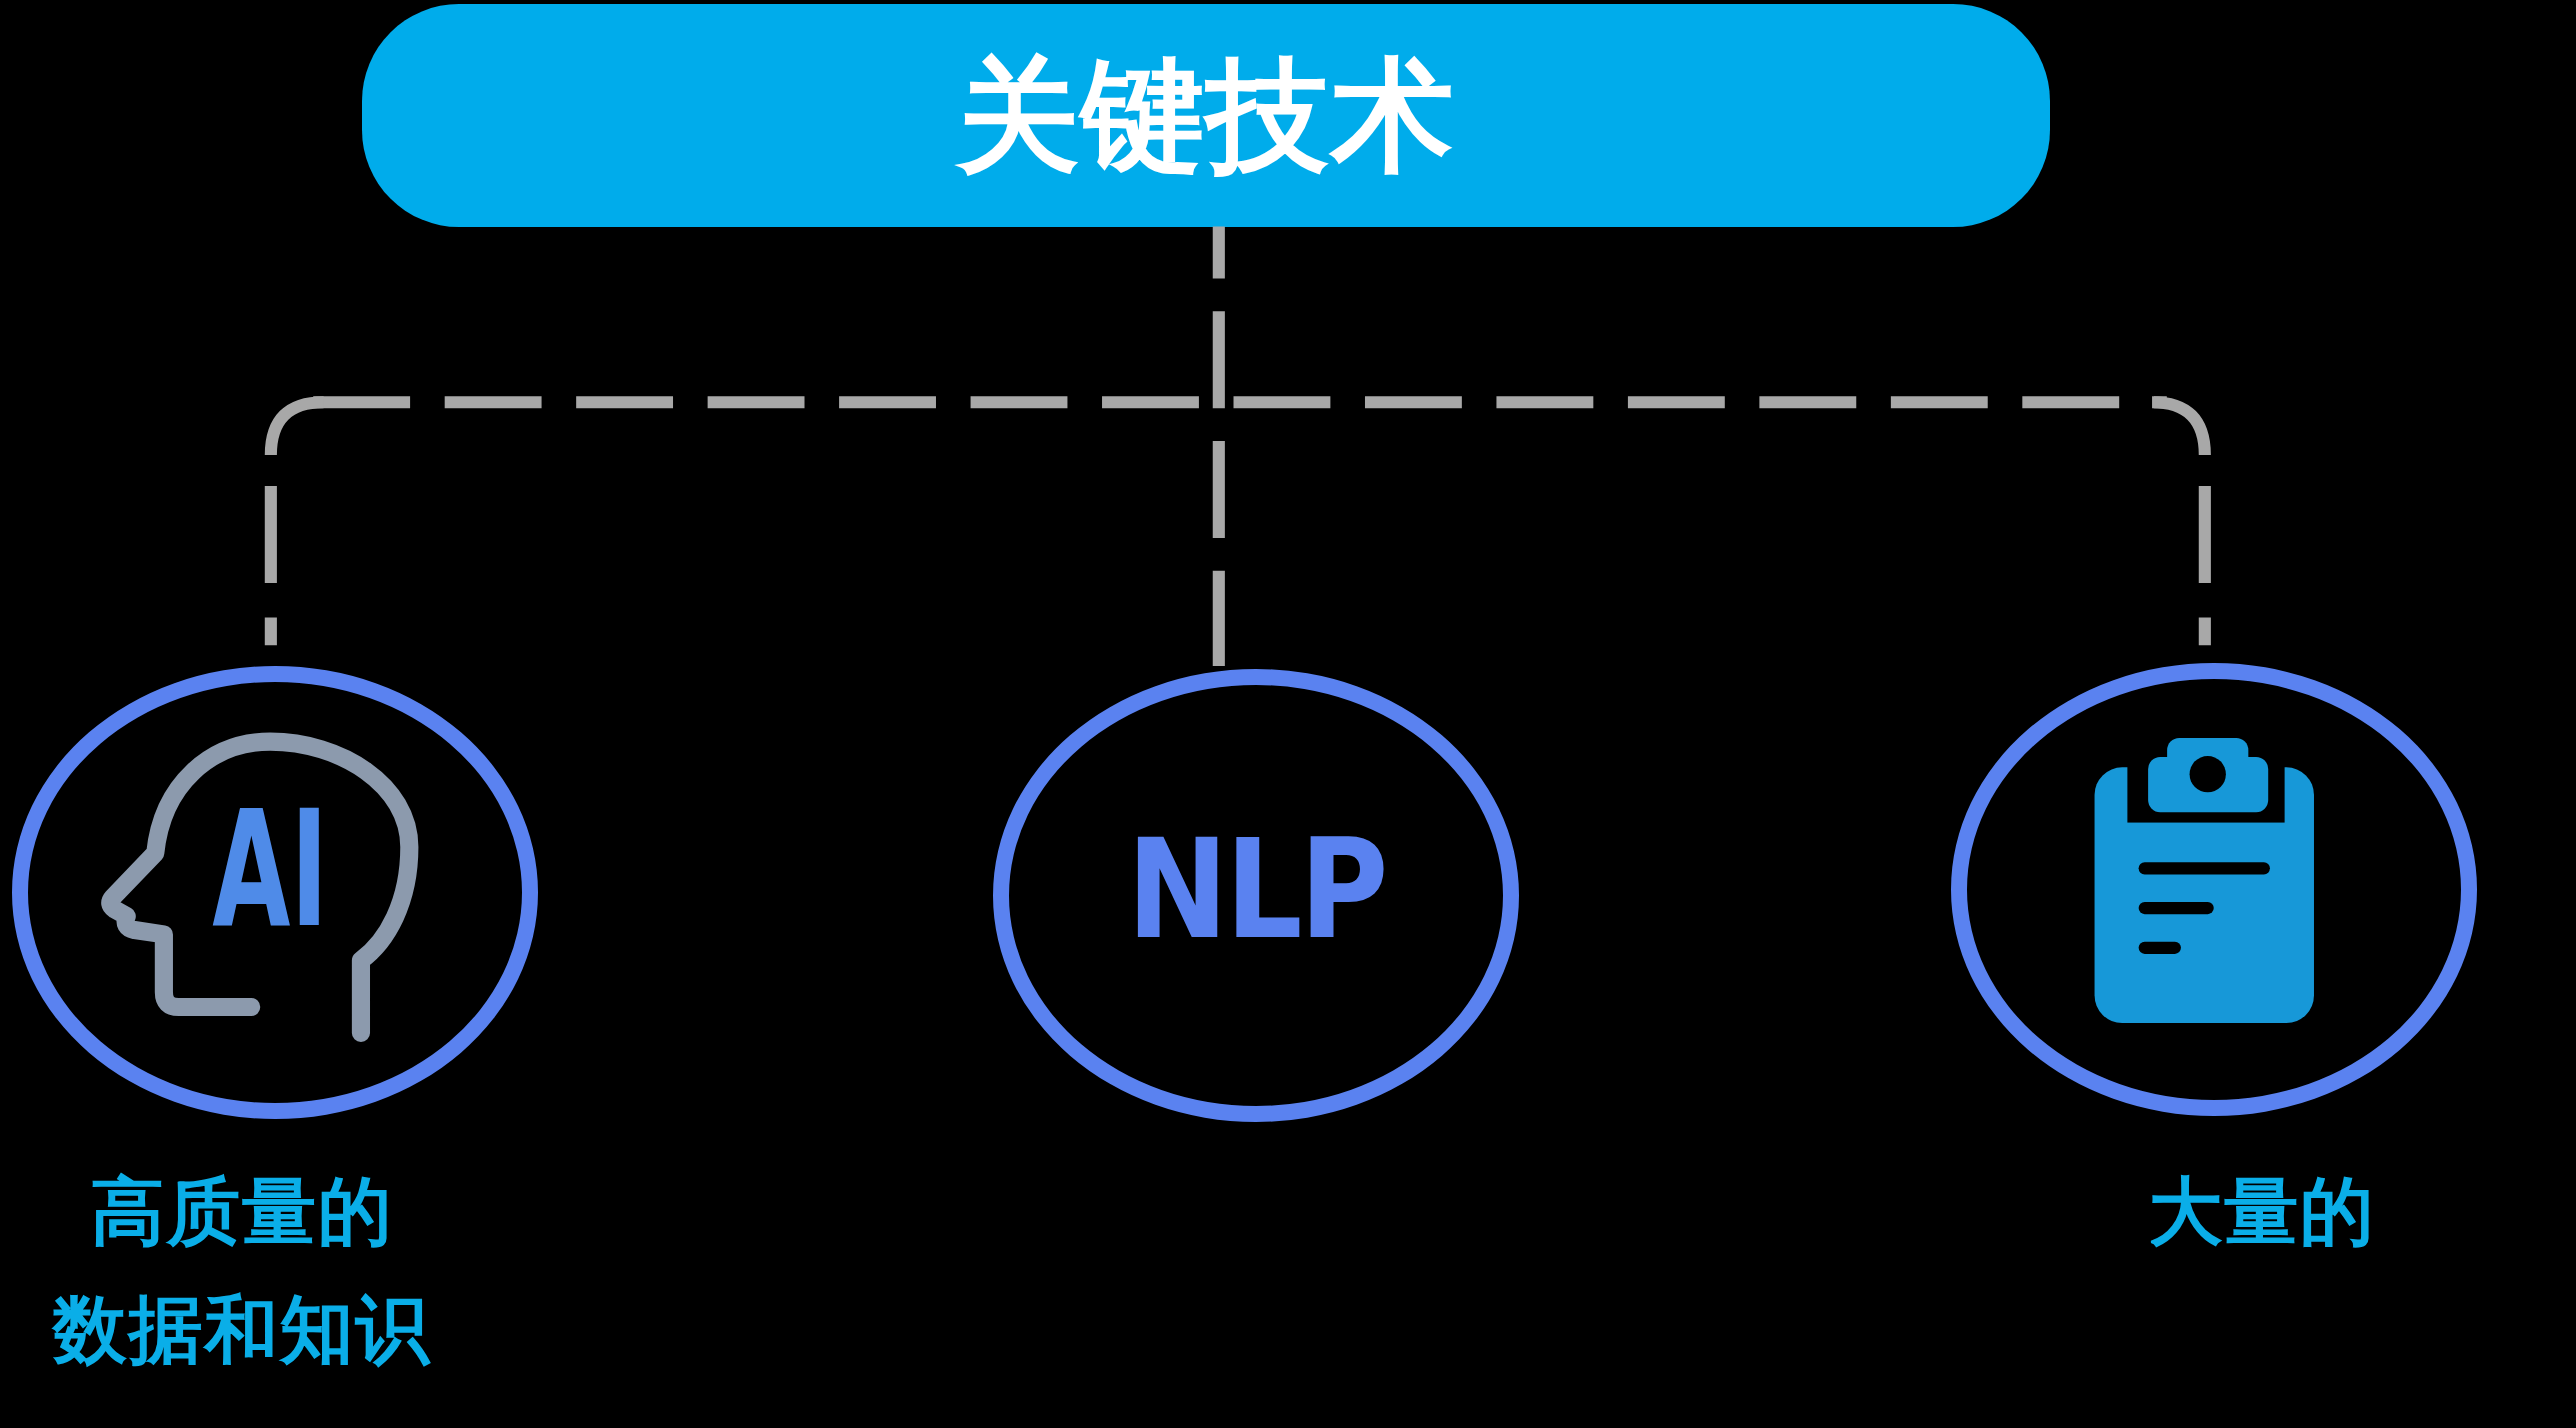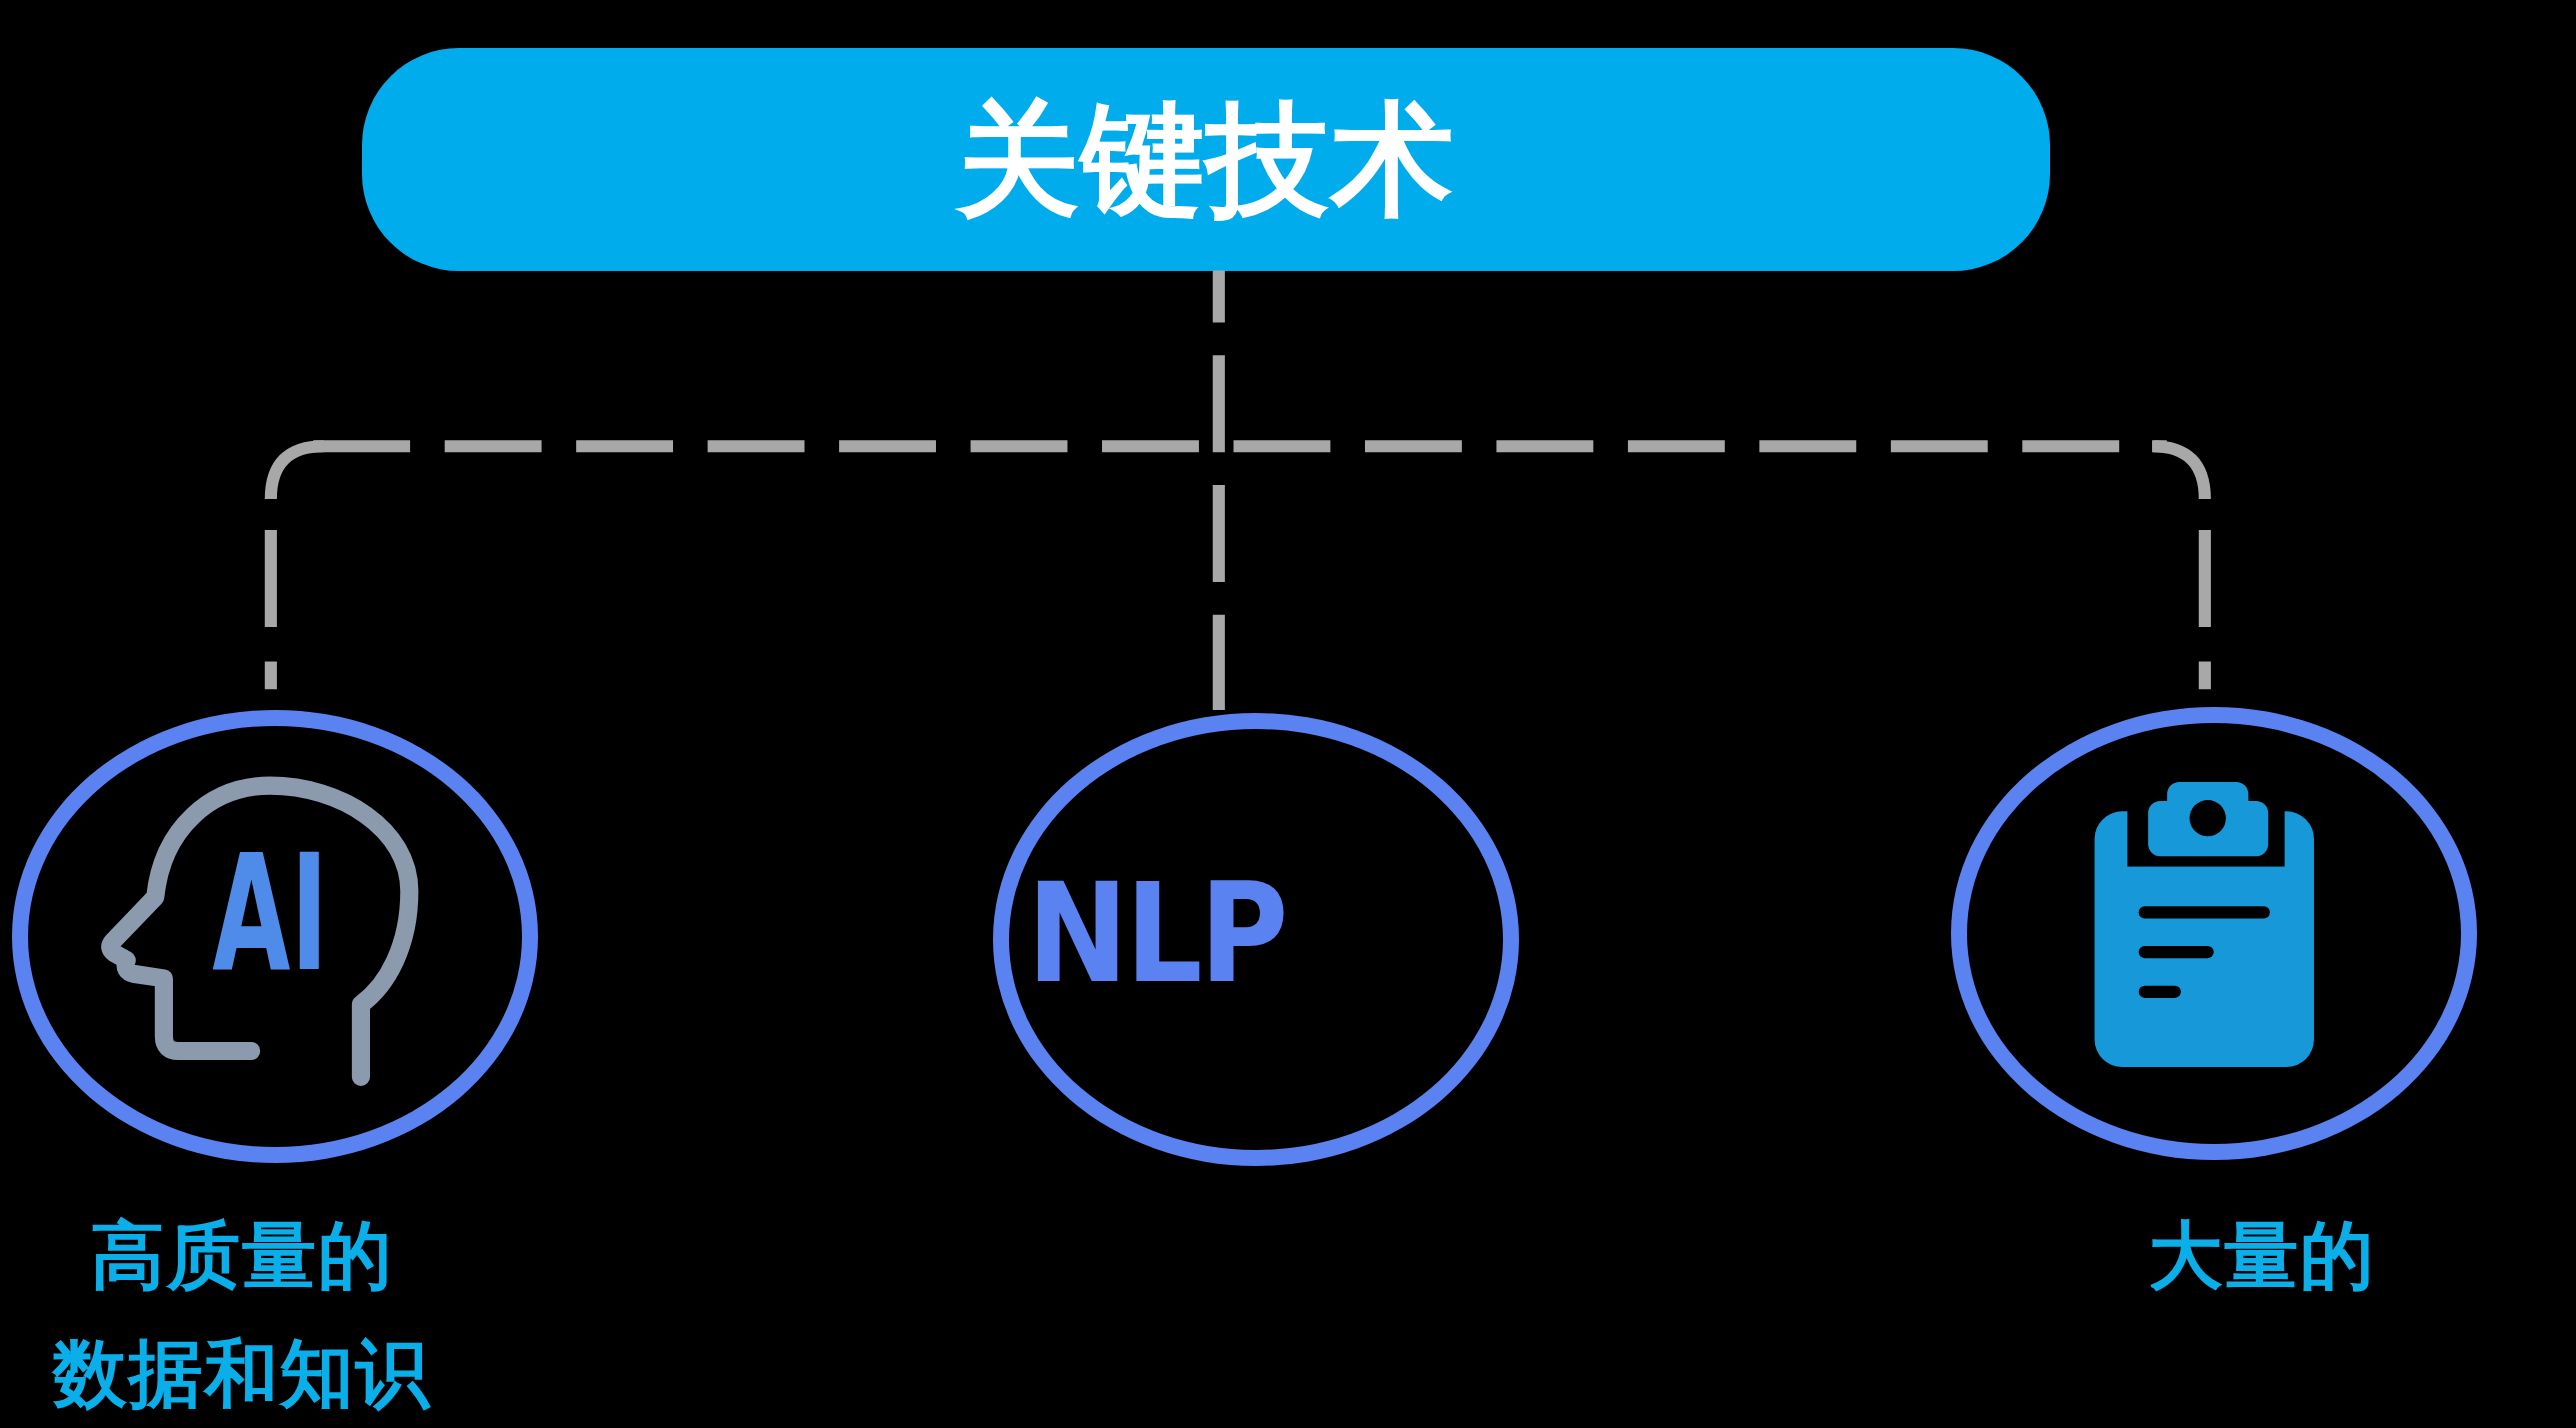--- a/index.html
+++ b/index.html
@@ -2,21 +2,21 @@
 <html style="--background: #000000; --pill-bg: #00ACEB; --title-text: #FFFFFF; --connector: #A8A8A8; --circle-stroke: #5A82F0; --nlp-text: #5A82F0; --ai-text: #4F8BE8; --head-outline: #8C9AAD; --clipboard: #1798D8; --label-text: #0AAEE8;font-size:14px"><head>
 <meta charset="utf-8">
 <style>
   html, body { margin: 0; padding: 0; }
   body {
     width: 2576px; height: 1428px;
     background: var(--background, #000);
     font-family: "DejaVu Sans", "Liberation Sans", sans-serif;
     overflow: hidden;
   }
-  .stage { position: relative; width: 2576px; height: 1064px; margin-top: 44px; }
+  .stage { position: relative; width: 2576px; height: 1064px; }
 
   
   .pill {
     position: absolute; left: 362px; top: 3.5px;
     width: 1688px; height: 223px;
     background: var(--pill-bg, #00ACEB);
     border-radius: 97px;
     display: flex; align-items: center; justify-content: center;
   }
   .pill-title {
@@ -33,21 +33,21 @@
   }
   .dash { stroke-dasharray: 112 40; }
   .dash-center { stroke-dasharray: 112 38; stroke-dashoffset: 52; }
 
   
   .ellipse {
     position: absolute; box-sizing: border-box;
     width: 526px; height: 453px;
     border: 16.4px solid var(--circle-stroke, #5A82F0);
     border-radius: 50%;
-    display: flex; align-items: center; justify-content: flex-start;
+    display: flex; align-items: center; justify-content: center;
   }
   .ellipse.left  { left: 12px;   top: 666px; }
   .ellipse.mid   { left: 993px; top: 669px; }
   .ellipse.right { left: 1951px; top: 663px; }
 
   .nlp {
     color: var(--nlp-text, #5A82F0);
     font-size: 138px; font-weight: bold; letter-spacing: -3.5px;
     transform: scaleX(0.88);
     padding-bottom: 12px; line-height: 1;

